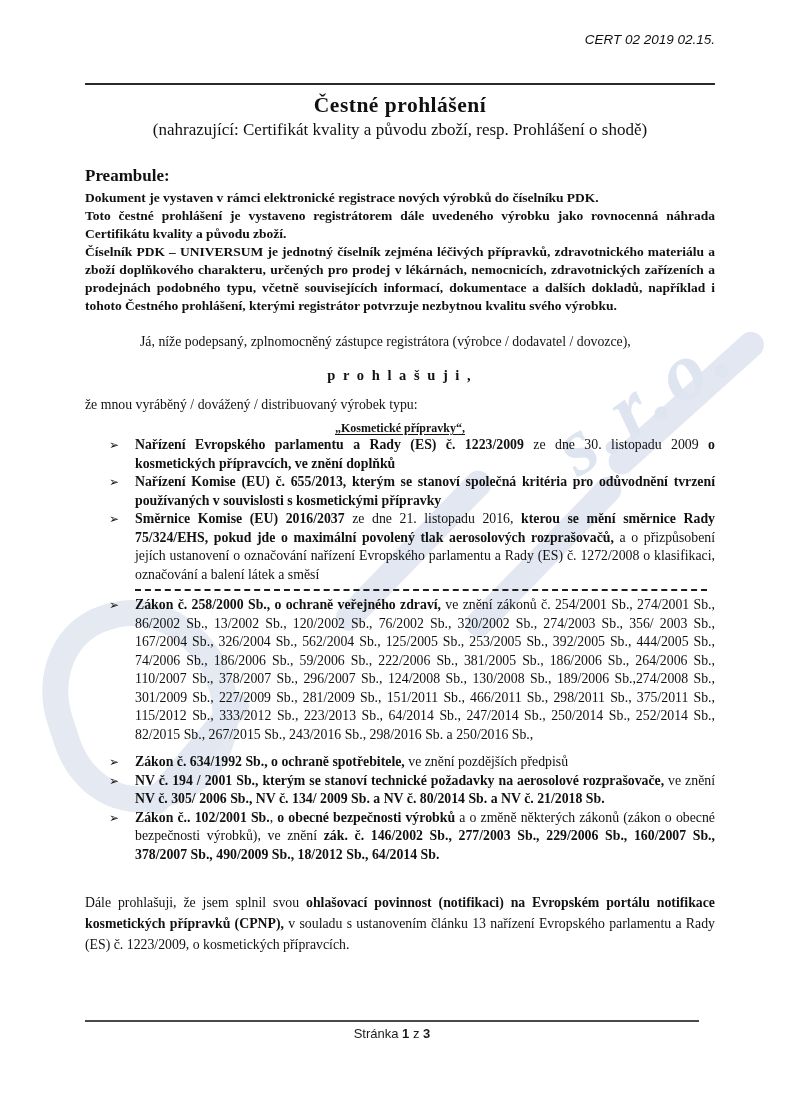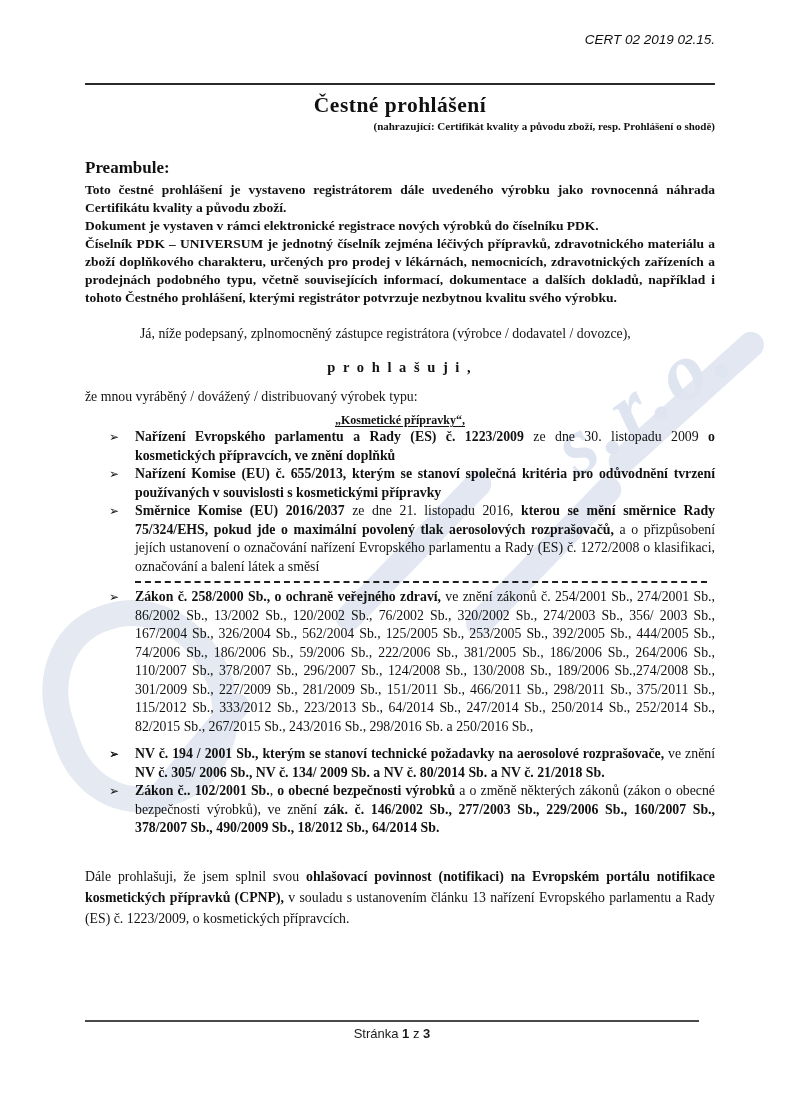--- a/index.html
+++ b/index.html
@@ -42,21 +42,21 @@
     text-align: right;
     font-family: "Liberation Sans", sans-serif;
     font-style: italic; font-size: 13.5px;
     margin: 2px 0 36px 0;
   }
   .rule { height: 0; border-top: 2.5px solid #2a2a2a; margin: 0; }
   .doc-title {
     text-align: center; font-weight: bold; font-size: 21.5px;
     margin: 8px 0 2px 0; letter-spacing: 0.5px;
   }
-  .doc-subtitle { text-align: right; font-weight: bold; font-size: 11px; margin: 0 0 26px 0; }
+  .doc-subtitle { text-align: center; font-weight: normal; font-size: 17px; margin: 0 0 26px 0; }
   .preamble-heading { font-weight: bold; font-size: 17px; margin: 0 0 3px 0; }
   .preamble p {
     font-weight: bold; font-size: 13.5px; line-height: 18px;
     margin: 0; text-align: justify;
   }
   .intro-line { font-size: 13.8px; margin: 19px 0 0 0; text-indent: 55px; }
   .declare-word {
     text-align: center; font-weight: bold; font-size: 14.5px;
     letter-spacing: 2px; margin: 17px 0 0 0;
   }
@@ -110,39 +110,39 @@
   <div class="content">
 
     <div class="header-ref">CERT 02 2019 02.15.</div>
     <div class="rule"></div>
 
     <div class="doc-title">Čestné prohlášení</div>
     <div class="doc-subtitle">(nahrazující: Certifikát kvality a původu zboží, resp. Prohlášení o shodě)</div>
 
     <div class="preamble">
       <div class="preamble-heading">Preambule:</div>
+      <p>Dokument je vystaven v rámci elektronické registrace nových výrobků do číselníku PDK.</p>
       <p>Toto čestné prohlášení je vystaveno registrátorem dále uvedeného výrobku jako rovnocenná náhrada Certifikátu kvality a původu zboží.</p>
-      <p>Dokument je vystaven v rámci elektronické registrace nových výrobků do číselníku PDK.</p>
       <p>Číselník PDK – UNIVERSUM je jednotný číselník zejména léčivých přípravků, zdravotnického materiálu a zboží doplňkového charakteru, určených pro prodej v lékárnách, nemocnicích, zdravotnických zařízeních a prodejnách podobného typu, včetně souvisejících informací, dokumentace a dalších dokladů, například i tohoto Čestného prohlášení, kterými registrátor potvrzuje nezbytnou kvalitu svého výrobku.</p>
     </div>
 
     <p class="intro-line">Já, níže podepsaný, zplnomocněný zástupce registrátora (výrobce / dodavatel / dovozce),</p>
     <p class="declare-word">p r o h l a š u j i ,</p>
     <p class="product-intro">že mnou vyráběný / dovážený / distribuovaný výrobek typu:</p>
     <p class="product-type"><span>„Kosmetické přípravky“,</span></p>
 
     <ul class="reg-list">
       <li><span class="bullet">➢</span><span><span class="b">Nařízení Evropského parlamentu a Rady (ES) č. 1223/2009</span><span> ze dne 30. listopadu 2009 </span><span class="b">o kosmetických přípravcích, ve znění doplňků</span></span></li>
       <li><span class="bullet">➢</span><span><span class="b">Nařízení Komise (EU) č. 655/2013, kterým se stanoví společná kritéria pro odůvodnění tvrzení používaných v souvislosti s kosmetickými přípravky</span></span></li>
       <li><span class="bullet">➢</span><span><span class="b">Směrnice Komise (EU) 2016/2037</span><span> ze dne 21. listopadu 2016, </span><span class="b">kterou se mění směrnice Rady 75/324/EHS, pokud jde o maximální povolený tlak aerosolových rozprašovačů,</span><span> a o přizpůsobení jejích ustanovení o označování nařízení Evropského parlamentu a Rady (ES) č. 1272/2008 o klasifikaci, označování a balení látek a směsí</span></span></li>
     </ul>
     <div class="dashed-sep"></div>
     <ul class="reg-list">
       <li><span class="bullet">➢</span><span><span class="b">Zákon č. 258/2000 Sb., o ochraně veřejného zdraví,</span><span> ve znění zákonů č. 254/2001 Sb., 274/2001 Sb., 86/2002 Sb., 13/2002 Sb., 120/2002 Sb., 76/2002 Sb., 320/2002 Sb., 274/2003 Sb., 356/ 2003 Sb., 167/2004 Sb., 326/2004 Sb., 562/2004 Sb., 125/2005 Sb., 253/2005 Sb., 392/2005 Sb., 444/2005 Sb., 74/2006 Sb., 186/2006 Sb., 59/2006 Sb., 222/2006 Sb., 381/2005 Sb., 186/2006 Sb., 264/2006 Sb., 110/2007 Sb., 378/2007 Sb., 296/2007 Sb., 124/2008 Sb., 130/2008 Sb., 189/2006 Sb.,274/2008 Sb., 301/2009 Sb., 227/2009 Sb., 281/2009 Sb., 151/2011 Sb., 466/2011 Sb., 298/2011 Sb., 375/2011 Sb., 115/2012 Sb., 333/2012 Sb., 223/2013 Sb., 64/2014 Sb., 247/2014 Sb., 250/2014 Sb., 252/2014 Sb., 82/2015 Sb., 267/2015 Sb., 243/2016 Sb., 298/2016 Sb. a 250/2016 Sb.,</span></span></li>
-      <li class="gap-before"><span class="bullet">➢</span></li>
+      <li class="gap-before"><span class="bullet">➢</span><span><span class="b">Zákon č. 634/1992 Sb., o ochraně spotřebitele,</span><span> ve znění pozdějších předpisů</span></span></li>
       <li><span class="bullet">➢</span><span><span class="b">NV č. 194 / 2001 Sb., kterým se stanoví technické požadavky na aerosolové rozprašovače,</span><span> ve znění </span><span class="b">NV č. 305/ 2006 Sb., NV č. 134/ 2009 Sb. a NV č. 80/2014 Sb. a NV č. 21/2018 Sb.</span></span></li>
       <li><span class="bullet">➢</span><span><span class="b">Zákon č.. 102/2001 Sb.</span><span>, </span><span class="b">o obecné bezpečnosti výrobků</span><span> a o změně některých zákonů (zákon o obecné bezpečnosti výrobků), ve znění </span><span class="b">zák. č. 146/2002 Sb., 277/2003 Sb., 229/2006 Sb., 160/2007 Sb., 378/2007 Sb., 490/2009 Sb., 18/2012 Sb., 64/2014 Sb.</span></span></li>
     </ul>
 
     <p class="closing"><span>Dále prohlašuji, že jsem splnil svou </span><span class="b">ohlašovací povinnost (notifikaci) na Evropském portálu notifikace kosmetických přípravků (CPNP),</span><span> v souladu s ustanovením článku 13 nařízení Evropského parlamentu a Rady (ES) č. 1223/2009, o kosmetických přípravcích.</span></p>
 
   </div>
 
   <div class="footer">
     <div class="footer-rule"></div>

